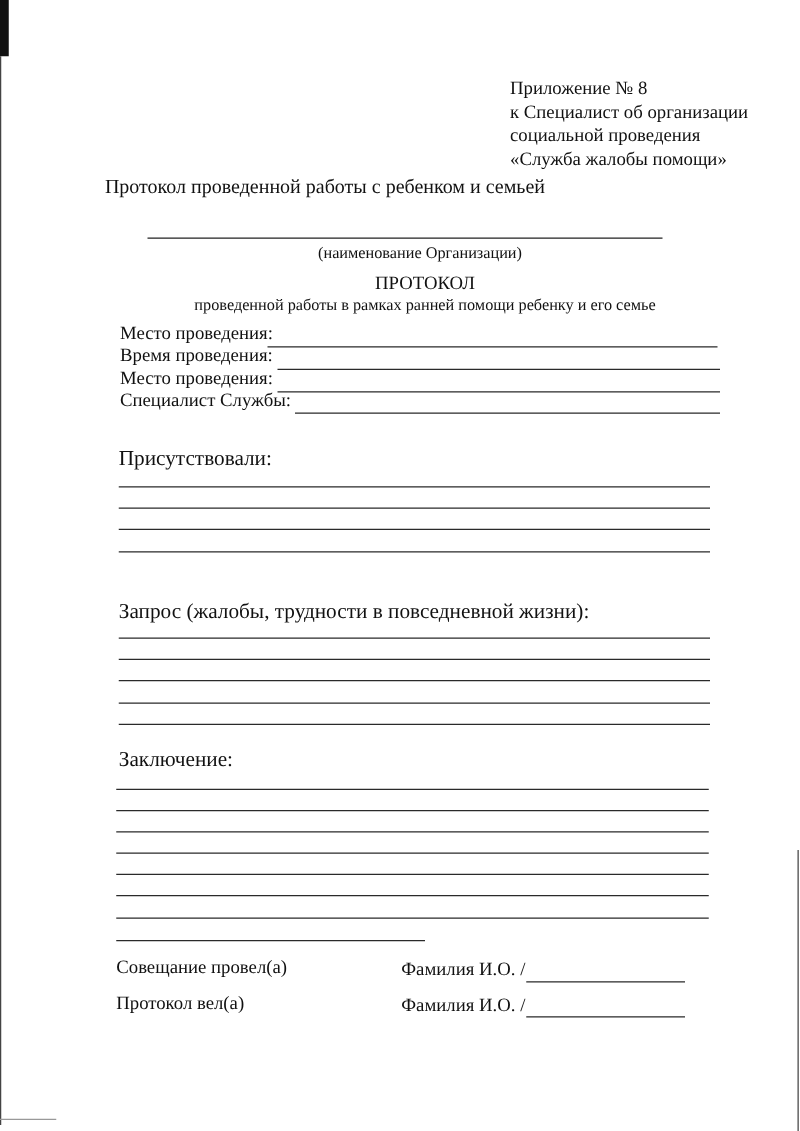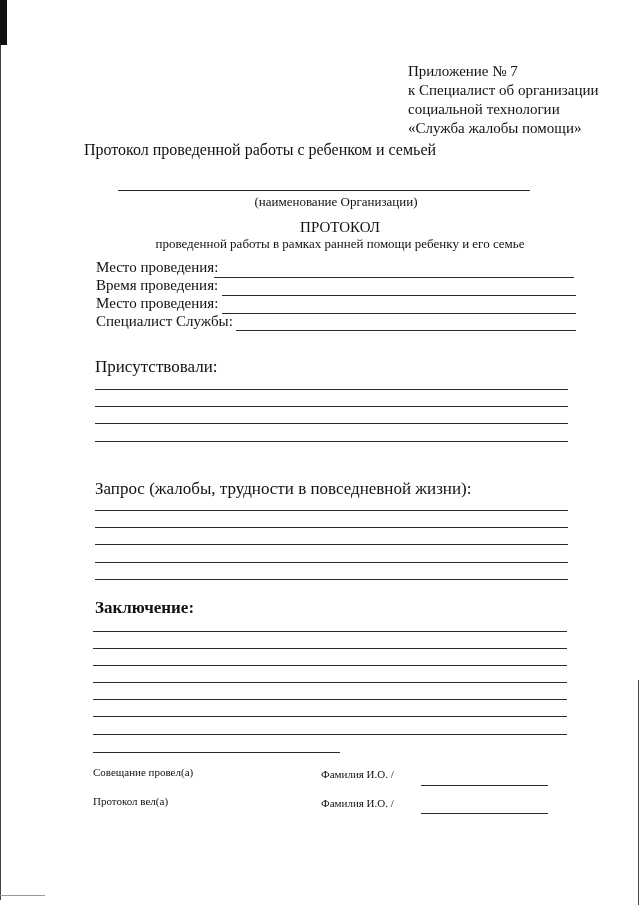--- a/index.html
+++ b/index.html
@@ -88,36 +88,36 @@
 
     .section-title {
       position: absolute;
       left: 95px;
       font-size: 17px;
       white-space: nowrap;
     }
 
     .sig-label {
       position: absolute;
-      font-size: 11px;
+      font-size: 15px;
       white-space: nowrap;
     }
   </style>
 </head>
 <body>
 
 <div class="scan-edge-left"></div>
 <div class="scan-edge-left-line"></div>
 <div class="scan-edge-bottom"></div>
 <div class="scan-edge-right"></div>
 
 <div class="abs appendix">
-  <div>Приложение № 7</div>
+  <div>Приложение № 8</div>
   <div>к Специалист об организации</div>
-  <div>социальной технологии</div>
+  <div>социальной проведения</div>
   <div>«Служба жалобы помощи»</div>
 </div>
 
 <div class="abs doc-title">Протокол проведенной работы с ребенком и семьей</div>
 
 <div class="org-line"></div>
 <div class="abs org-caption">(наименование Организации)</div>
 
 <div class="abs protocol-heading">ПРОТОКОЛ</div>
 <div class="abs protocol-subheading">проведенной работы в рамках ранней помощи ребенку и его семье</div>
@@ -140,21 +140,21 @@
 <div class="fill-line" style="left:95px; width:473px; top:423px;"></div>
 <div class="fill-line" style="left:95px; width:473px; top:441px;"></div>
 
 <div class="section-title" style="top:479px;">Запрос (жалобы, трудности в повседневной жизни):</div>
 <div class="fill-line" style="left:95px; width:473px; top:510px;"></div>
 <div class="fill-line" style="left:95px; width:473px; top:527px;"></div>
 <div class="fill-line" style="left:95px; width:473px; top:544px;"></div>
 <div class="fill-line" style="left:95px; width:473px; top:562px;"></div>
 <div class="fill-line" style="left:95px; width:473px; top:579px;"></div>
 
-<div class="section-title" style="top:598px;font-weight:bold;">Заключение:</div>
+<div class="section-title" style="top:598px;">Заключение:</div>
 <div class="fill-line" style="left:93px; width:474px; top:631px;"></div>
 <div class="fill-line" style="left:93px; width:474px; top:648px;"></div>
 <div class="fill-line" style="left:93px; width:474px; top:665px;"></div>
 <div class="fill-line" style="left:93px; width:474px; top:682px;"></div>
 <div class="fill-line" style="left:93px; width:474px; top:699px;"></div>
 <div class="fill-line" style="left:93px; width:474px; top:716px;"></div>
 <div class="fill-line" style="left:93px; width:474px; top:734px;"></div>
 <div class="fill-line" style="left:93px; width:247px; top:752px;"></div>
 
 <div class="sig-label" style="left:93px; top:766px;">Совещание провел(а)</div>

